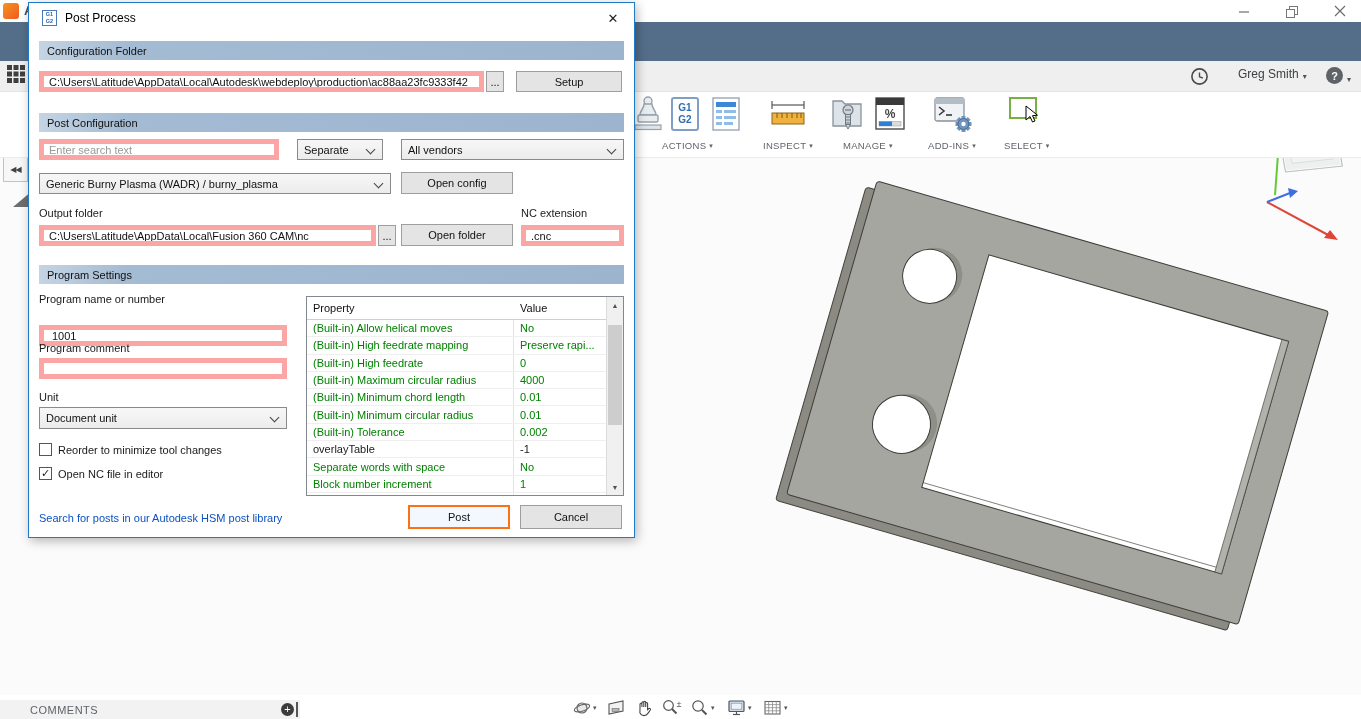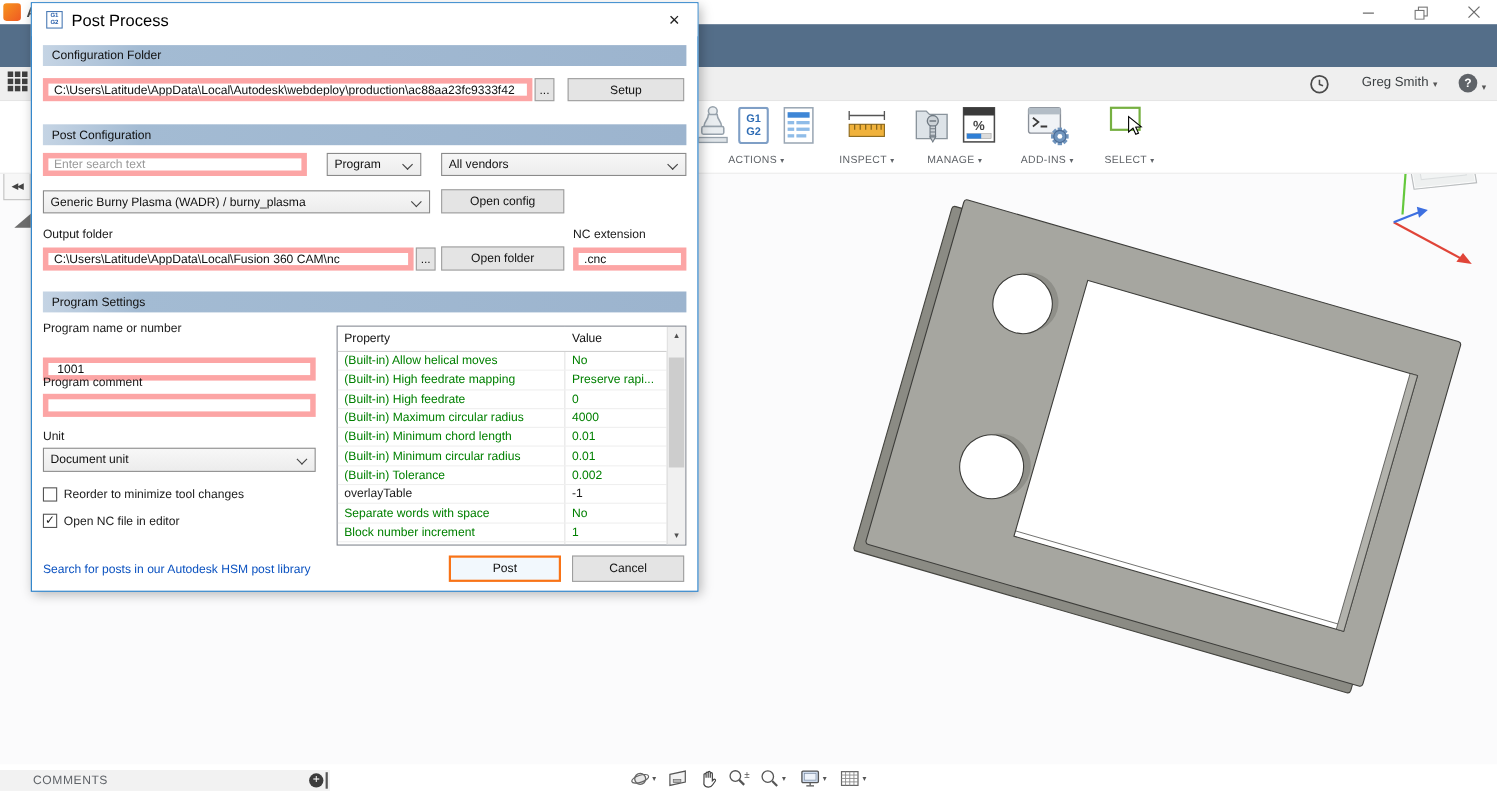--- a/index.html
+++ b/index.html
@@ -36,21 +36,21 @@
 
   
   .vc-wrap{left:1252px;top:94px;width:115px;height:150px;z-index:2}
   .vc-cube{position:absolute;left:28px;top:18px;width:58px;height:58px;transform:rotate(-10deg) skewY(4deg);background:#eef0f0;border:1px solid #b9bcbe;box-shadow:inset 0 0 0 1px #fafafa}
   .vc-inner{position:absolute;left:7px;top:7px;right:7px;bottom:7px;border:1px solid #dcdfe0;background:#f2f4f4;display:flex;align-items:center;justify-content:center}
   .vc-label{font-size:11px;font-weight:bold;color:#9b9fa2;letter-spacing:.5px}
 
   
   .dialog{left:28px;top:2px;width:607px;height:536px;background:#fff;border:1px solid #1f7ac6;box-shadow:2px 3px 10px rgba(0,0,0,.28);z-index:10}
   .dlg-title{position:absolute;left:0;top:0;right:0;height:30px;background:#fff}
-  .dlg-title-text{position:absolute;left:36px;top:8px;font-size:15px;color:#000}
+  .dlg-title-text{position:absolute;left:36px;top:8px;font-size:12px;color:#000}
   .g1g2-mini{position:absolute;left:13px;top:7px;width:15px;height:16px;border:1px solid #4a7ab5;background:#fff;font-size:5.5px;line-height:7px;font-weight:bold;color:#2f64ad;text-align:center;overflow:hidden}
   .dlg-close{position:absolute;right:8px;top:4px;width:26px;height:22px;display:flex;align-items:center;justify-content:center;font-size:13px;color:#222}
   .hdr{position:absolute;left:10px;width:585px;height:19px;background:linear-gradient(to right,#c5d4e4,#a3bbd3 15%,#9cb4ce);display:flex;align-items:center;padding-left:8px;font-size:11px;color:#101010}
   .dlg-label{position:absolute;font-size:11px;color:#1a1a1a}
   .tb{position:absolute;border:5px solid #fca5a5;background:#fff;font-size:11px;padding:2px 5px;color:#111;font-family:inherit;outline:none;white-space:nowrap;overflow:hidden}
   input.tb::placeholder{color:#9a9a9a}
   .btn{position:absolute;background:#e4e4e4;border:1px solid #9e9e9e;font-size:11px;display:flex;align-items:center;justify-content:center;color:#111}
   .dd{position:absolute;background:linear-gradient(#f7f7f7,#ececec);border:1px solid #8a8a8a;font-size:11px;display:flex;align-items:center;padding:0 22px 0 6px;color:#111;white-space:nowrap;overflow:hidden}
   .dd .chev{position:absolute;right:8px;top:6px;width:7px;height:7px;border-left:1.5px solid #444;border-bottom:1.5px solid #444;transform:rotate(-45deg)}
   .cb{position:absolute;width:13px;height:13px;border:1px solid #555;background:#fff;font-size:11px;line-height:11px;text-align:center;color:#222}
@@ -317,21 +317,21 @@
   <div class="hdr" style="top:38px">Configuration Folder</div>
 
   <input class="tb" style="left: 10px; top: 68px; width: 445px; height: 21px;" value="C:\Users\Latitude\AppData\Local\Autodesk\webdeploy\production\ac88aa23fc9333f42">
   <div class="btn" style="left:457px;top:68px;width:18px;height:21px">...</div>
   <div class="btn" style="left:487px;top:68px;width:106px;height:21px">Setup</div>
 
   <div class="hdr" style="top:110px">Post Configuration</div>
 
   <input class="tb" style="left: 10px; top: 136px; width: 240px; height: 21px;" placeholder="Enter search text">
   <div class="dd" style="left:268px;top:136px;width:86px;height:21px">
-    <span>Program</span>
+    <span>Separate</span>
       <span class="chev"></span>
   </div>
   <div class="dd" style="left:372px;top:136px;width:223px;height:21px">
     <span>All vendors</span>
       <span class="chev"></span>
   </div>
   <div class="dd" style="left:10px;top:170px;width:352px;height:21px">
     <span>Generic Burny Plasma (WADR) / burny_plasma</span>
       <span class="chev"></span>
   </div>

